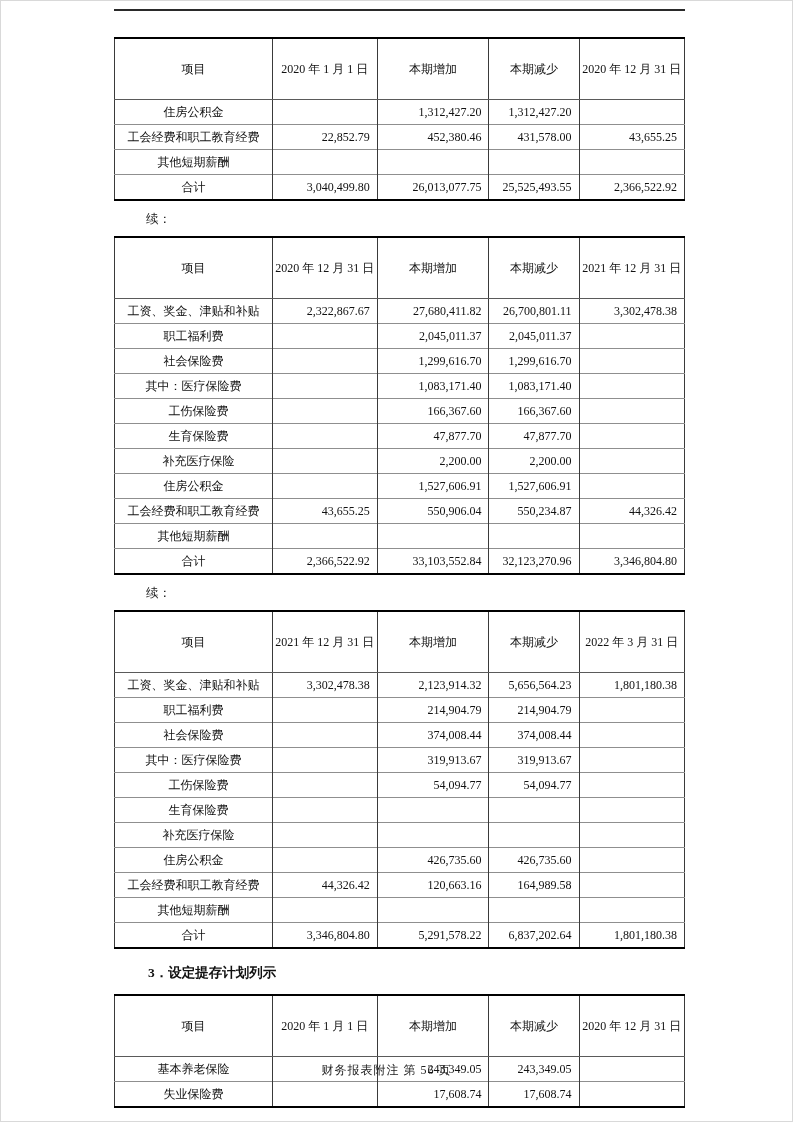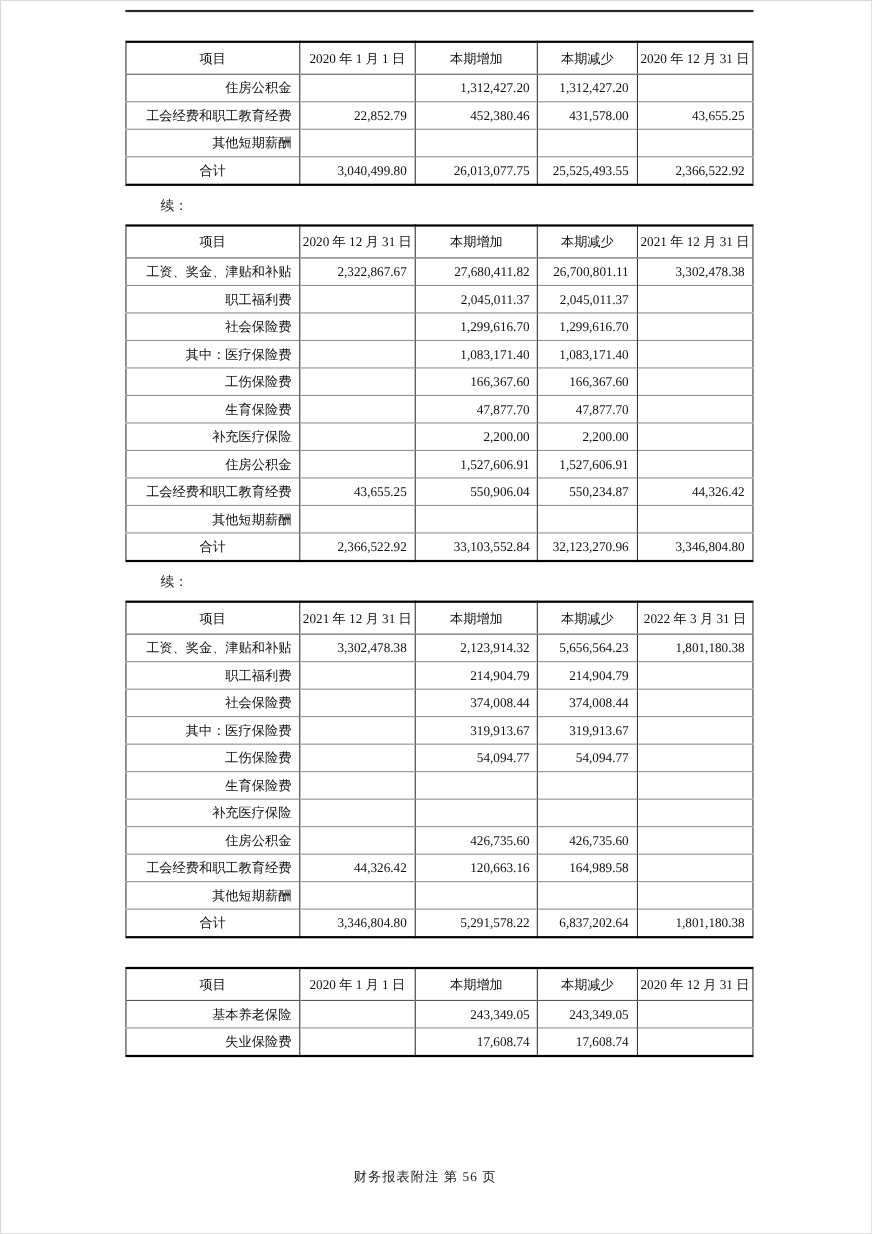--- a/index.html
+++ b/index.html
@@ -28,36 +28,36 @@
     border-bottom:2.5px solid #000;
     border-left:1px solid #3a3a3a;
     border-right:1px solid #3a3a3a;
     margin-top:26px;
   }
   .fin-table th{
     font-weight:normal;
     height:28px;
     border-left:1px solid #3a3a3a;
     border-bottom:1px solid #5a5a5a;
-    padding:0 2px;
+    padding:16px 2px;
     white-space:nowrap;
     overflow:hidden;
   }
   .fin-table th:first-child{border-left:none;}
   .fin-table td{
     height:24px;
     border-left:1px solid #3a3a3a;
     padding:0 7px;
     white-space:nowrap;
     overflow:hidden;
   }
   .fin-table td:first-child{border-left:none;}
   .fin-table tbody tr + tr td{border-top:1px solid #8f8f8f;}
   .fin-table tbody tr:first-child td{border-top:1px solid #5a5a5a;}
-  .fin-table td.lbl{text-align:right;}
+  .fin-table td.lbl{text-align:center;}
   .fin-table td.lbl.indent{padding-left:17px;}
   .fin-table td.lbl.total{text-align:center;}
   .fin-table td.num{text-align:right;}
 
   .continued{
     margin:10px 0 -18px 32px;
     font-size:12.5px;
     color:#1c1c1c;
   }
   .section-heading{
@@ -325,20 +325,21 @@
         <tr>
           <td class="lbl total">合计</td>
           <td class="num">3,346,804.80</td>
           <td class="num">5,291,578.22</td>
           <td class="num">6,837,202.64</td>
           <td class="num">1,801,180.38</td>
         </tr>
       </tbody>
     </table>
 
+  <h3 class="section-heading">3．设定提存计划列示</h3>
 
   <table class="fin-table">
       <colgroup>
         <col style="width: 27.7%;">
         <col style="width: 18.4%;">
         <col style="width: 19.6%;">
         <col style="width: 15.8%;">
         <col style="width: 18.5%;">
       </colgroup>
       <thead>

